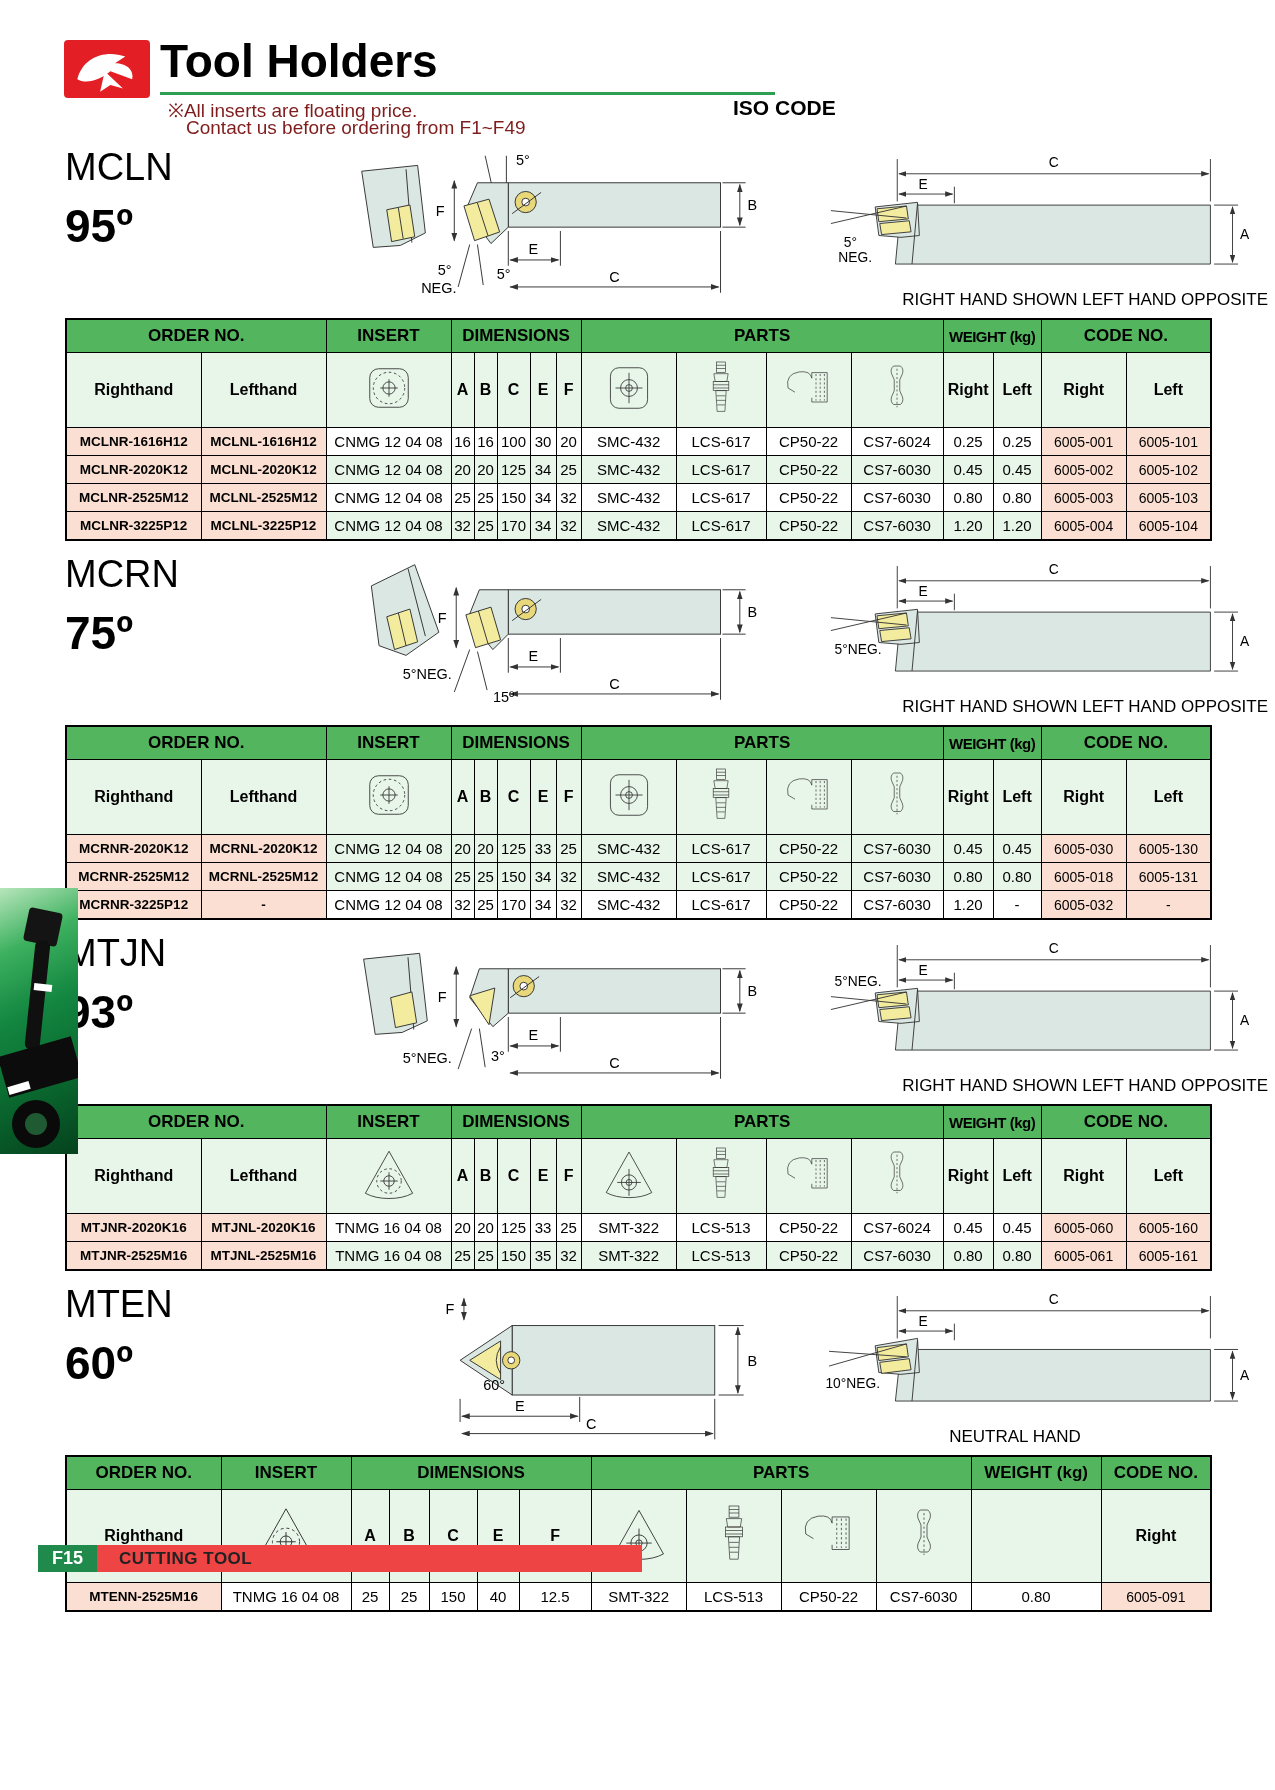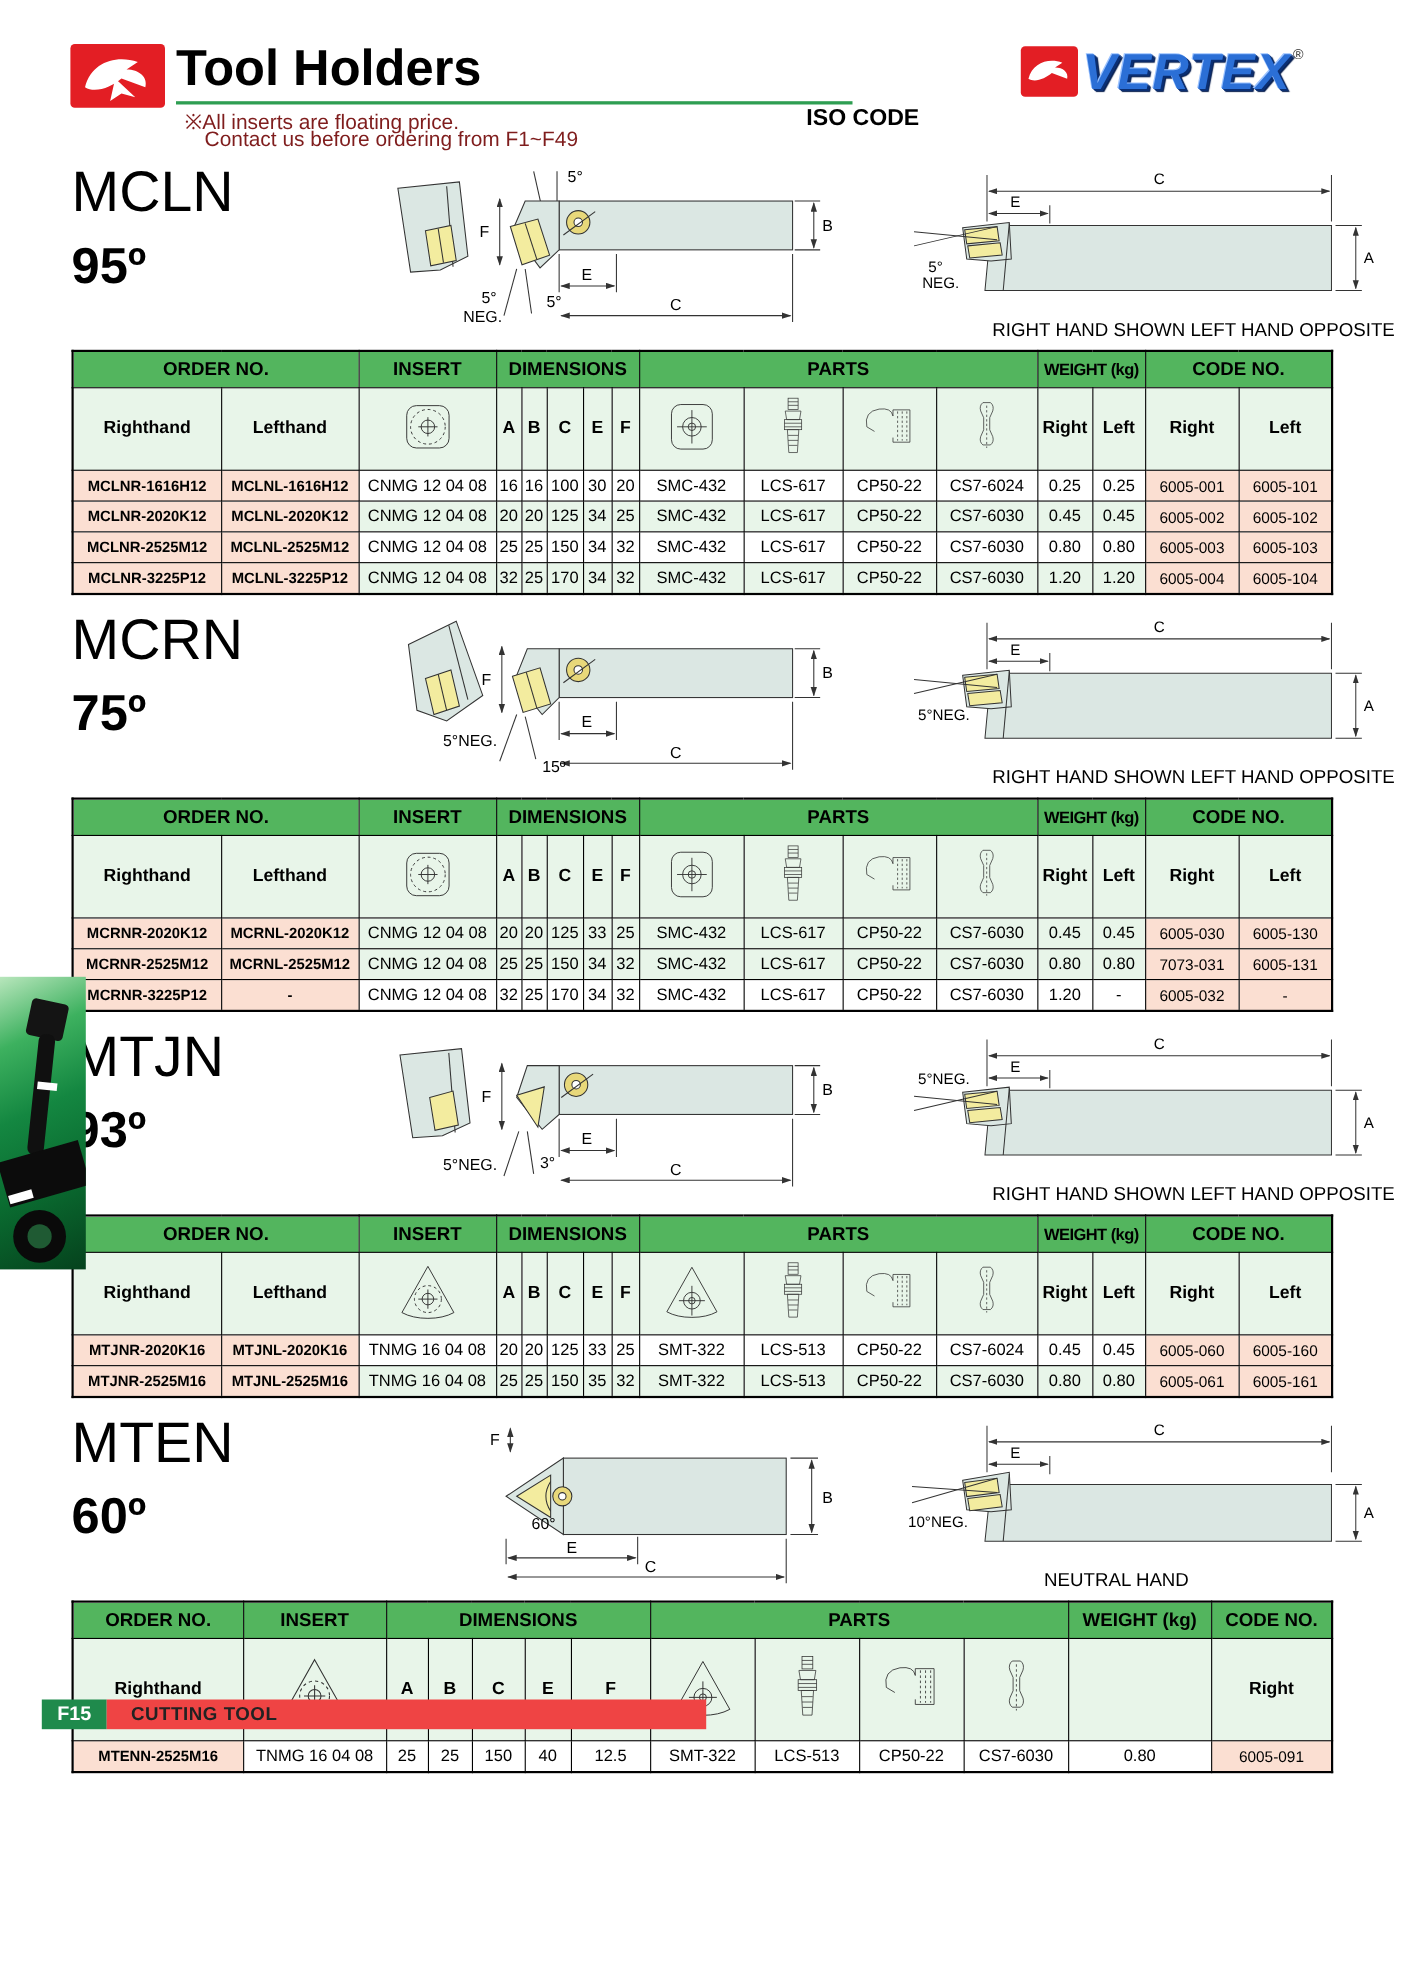--- a/index.html
+++ b/index.html
@@ -17,21 +17,21 @@
     text-shadow:-1px -1px 0 #9cc3ff,1px 1px 0 #0b2f73,2px 2px 0 #0b2f73,3px 3px 1px #061d4d;letter-spacing:1px;}
   .vertex-reg{font-size:13px;color:#333;margin-left:2px;}
   .iso-code{position:absolute;left:733px;top:96px;font-size:21px;font-weight:bold;}
   .note{position:absolute;left:168px;color:#7f1d1d;font-size:19px;}
   .note.n1{top:97px;}
   .note.n2{top:117px;left:186px;}
 
   
   .section-row{display:flex;margin:0 65px;align-items:flex-start;}
   .sec-title{width:152px;flex:0 0 152px;}
-  .sec-name{font-size:52px;line-height:1.05;margin:0;font-weight:normal;}
+  .sec-name{font-size:38px;line-height:1.05;margin:0;font-weight:normal;}
   .sec-angle{font-size:46px;line-height:1.05;margin:14px 0 0 0;font-weight:bold;}
   .diagrams{flex:1;display:flex;justify-content:space-between;}
   .right-col{display:flex;flex-direction:column;}
   .hand-note{font-size:17px;text-align:right;margin-top:2px;padding-right:4px;}
   .hand-note.center{text-align:center;}
 
   
   .diag .ln line,.diag .ln path{stroke:#333;stroke-width:1;fill:none;}
   .diag polygon,.diag rect,.diag circle{stroke:#333;stroke-width:1;fill:none;}
   .diag .body{fill:#dbe7e3;}
@@ -83,29 +83,20 @@
   <div class="eagle-box big">
     <svg viewBox="0 0 60 42" width="72" height="48">
       <path fill="#fff" d="M4 30 C9 10 29 4 46 10 L37 16 C47 16 54 22 52 30 L33 23 C25 30 12 35 4 30 Z"></path>
       <path fill="#fff" d="M28 23 l16 15 -11 -3 -9 6 z"></path>
     </svg>
   </div>
   <h1 class="page-title">Tool Holders</h1>
   <div class="title-rule"></div>
   <div class="note n1">※All inserts are floating price.</div>
   <div class="note n2">Contact us before ordering from F1~F49</div>
-  <div class="vertex-wrap">
-    <div class="eagle-box small">
-      <svg viewBox="0 0 60 42" width="44" height="34">
-        <path fill="#fff" d="M4 30 C9 10 29 4 46 10 L37 16 C47 16 54 22 52 30 L33 23 C25 30 12 35 4 30 Z"></path>
-      </svg>
-    </div>
-    <span class="vertex-text">VERTEX</span>
-    <span class="vertex-reg">®</span>
-  </div>
   <div class="iso-code">ISO CODE</div>
 </div>
 
 <div class="photo">
   <svg viewBox="0 0 78 266" width="78" height="266">
     <rect x="26" y="22" width="34" height="34" rx="4" fill="#141414" transform="rotate(12 43 39)"></rect>
     <rect x="30" y="52" width="15" height="110" rx="6" fill="#101010" transform="rotate(6 37 107)"></rect>
     <rect x="34" y="96" width="18" height="7" fill="#fff" transform="rotate(6 43 99)"></rect>
     <rect x="2" y="158" width="76" height="42" fill="#0c0c0c" transform="rotate(-16 40 179)"></rect>
     <rect x="8" y="196" width="22" height="8" fill="#fff" transform="rotate(-16 19 200)"></rect>
@@ -567,21 +558,21 @@
         <td class="cell-b">25</td>
         <td class="cell-c">150</td>
         <td class="cell-e">34</td>
         <td class="cell-f">32</td>
         <td class="cell-p1">SMC-432</td>
         <td class="cell-p2">LCS-617</td>
         <td class="cell-p3">CP50-22</td>
         <td class="cell-p4">CS7-6030</td>
         <td class="cell-wr">0.80</td>
         <td class="cell-wl">0.80</td>
-        <td class="pink cell-cr">7073-031</td>
+        <td class="pink cell-cr">6005-018</td>
         <td class="pink cell-cl">6005-131</td>
       </tr>
       <tr>
         <td class="pink bold cell-right">MCRNR-3225P12</td>
         <td class="pink bold cell-left">-</td>
         <td class="cell-insert">CNMG 12 04 08</td>
         <td class="cell-a">32</td>
         <td class="cell-b">25</td>
         <td class="cell-c">170</td>
         <td class="cell-e">34</td>

